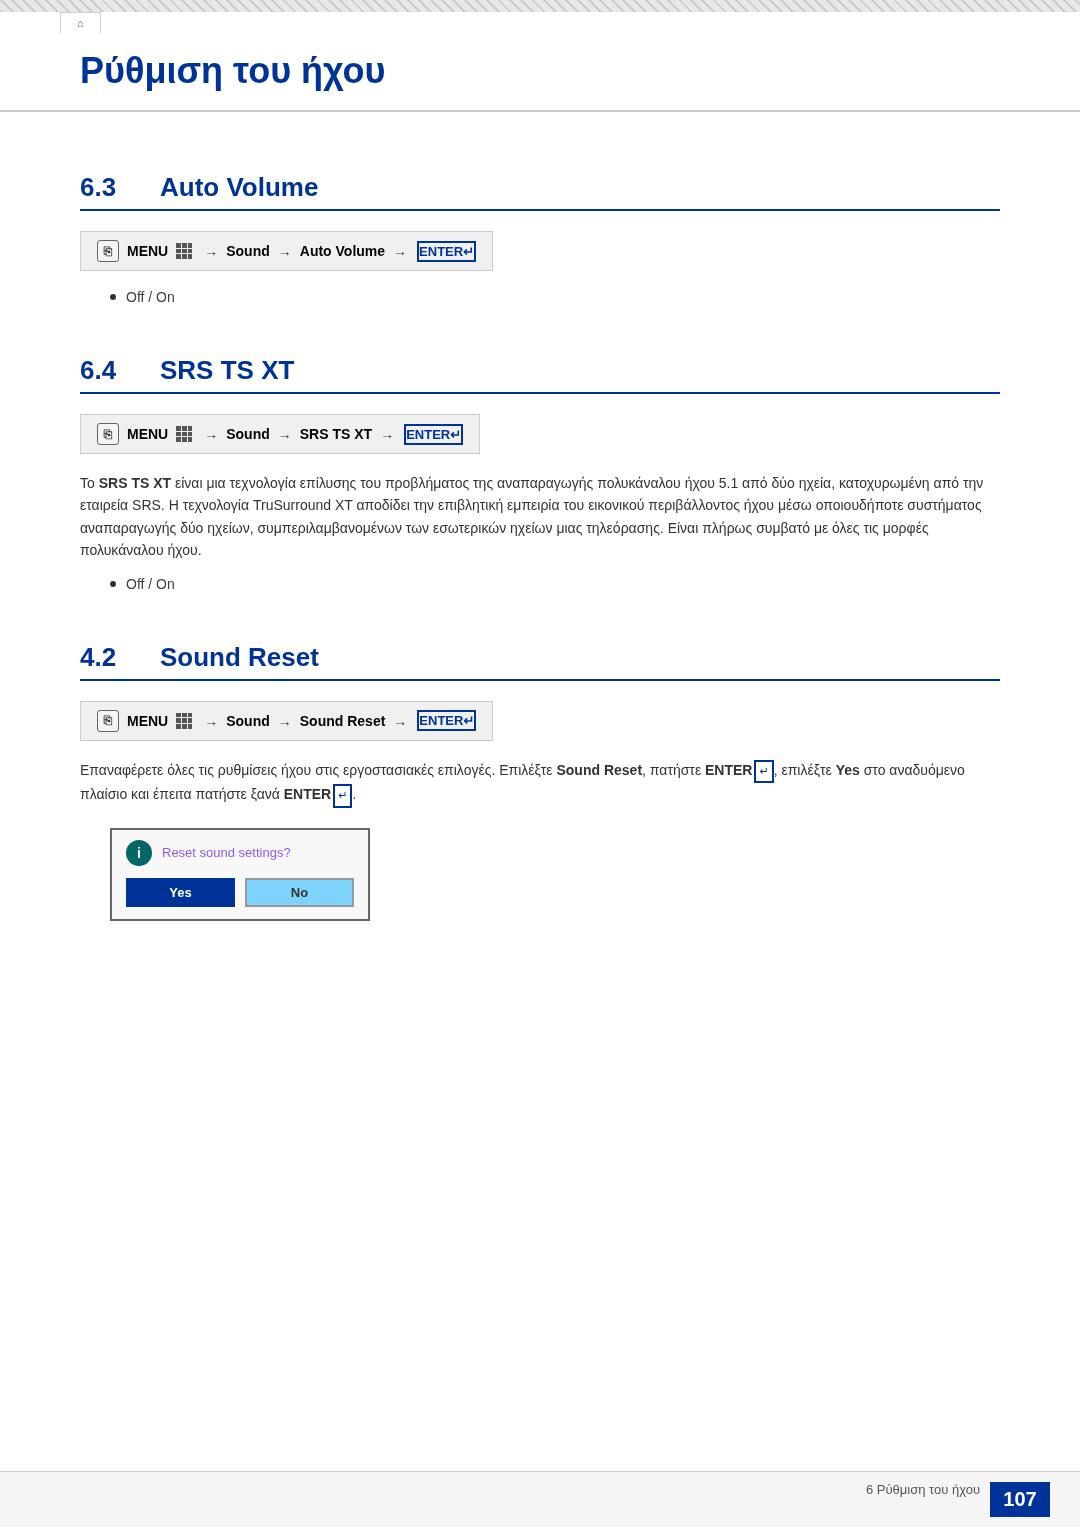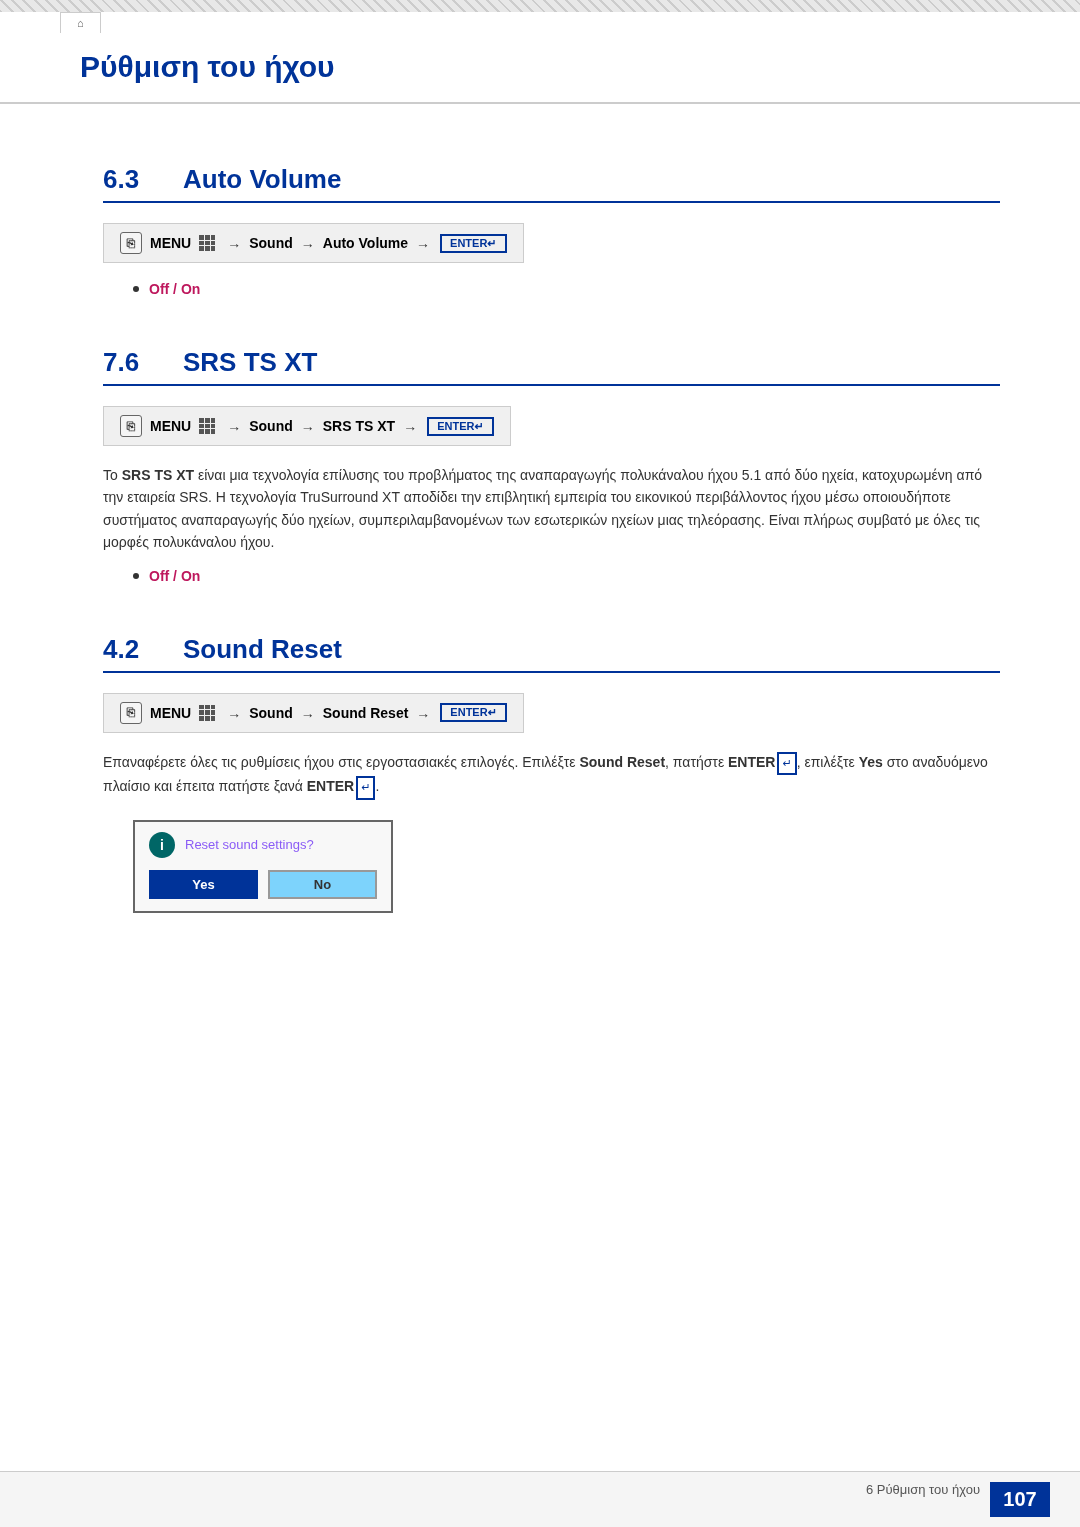--- a/index.html
+++ b/index.html
@@ -51,32 +51,31 @@
       border-bottom: none;
       padding: 4px 16px;
       position: absolute;
       top: 0;
       left: 60px;
       font-size: 11px;
       color: #666;
     }
 
     .page-title {
-      font-size: 30px;
+      font-size: 36px;
       font-weight: bold;
       color: #003399;
       margin-left: 20px;
       padding-top: 20px;
     }
 
     
     .content {
       padding: 20px 80px 60px 80px;
       flex: 1;
-      margin-left: 23px;
     }
 
     
     .section {
       margin-top: 40px;
       margin-bottom: 10px;
     }
 
     .section-header {
       display: flex;
@@ -142,41 +141,41 @@
       background: #555;
       display: block;
     }
 
     .enter-icon {
       display: inline-flex;
       align-items: center;
       justify-content: center;
       border: 2px solid #003399;
       color: #003399;
-      font-size: 11px;
-      padding: 1px 8px;
+      font-size: 13px;
+      padding: 1px 0;
       margin-left: 2px;
     }
 
     
     .body-text {
       font-size: 14px;
       color: #333333;
       line-height: 1.6;
       margin-bottom: 14px;
     }
 
     
     .bullet-item {
       display: flex;
       align-items: center;
       gap: 10px;
       font-size: 14px;
-      font-weight: bold;
-      color: #be185d;
+      font-weight: normal;
+      color: #404040;
       margin-left: 30px;
       margin-top: 10px;
     }
 
     .bullet-dot {
       width: 6px;
       height: 6px;
       background: #333;
       border-radius: 50%;
       flex-shrink: 0;
@@ -319,21 +318,21 @@
 
 
       <div class="bullet-item">
         <span class="bullet-dot"></span>
         <span>Off / On</span>
       </div>
     </div>
 
     <div class="section" style="margin-top: 50px;">
       <div class="section-header">
-        <span class="section-number">7.6</span>
+        <span class="section-number">6.4</span>
         <span class="section-title">SRS TS XT</span>
       </div>
 
       <div class="menu-path">
         <span class="menu-icon">⎘</span>
         <strong>MENU</strong>
         <span class="menu-grid-icon">
           <span></span>
             <span></span>
             <span></span>

